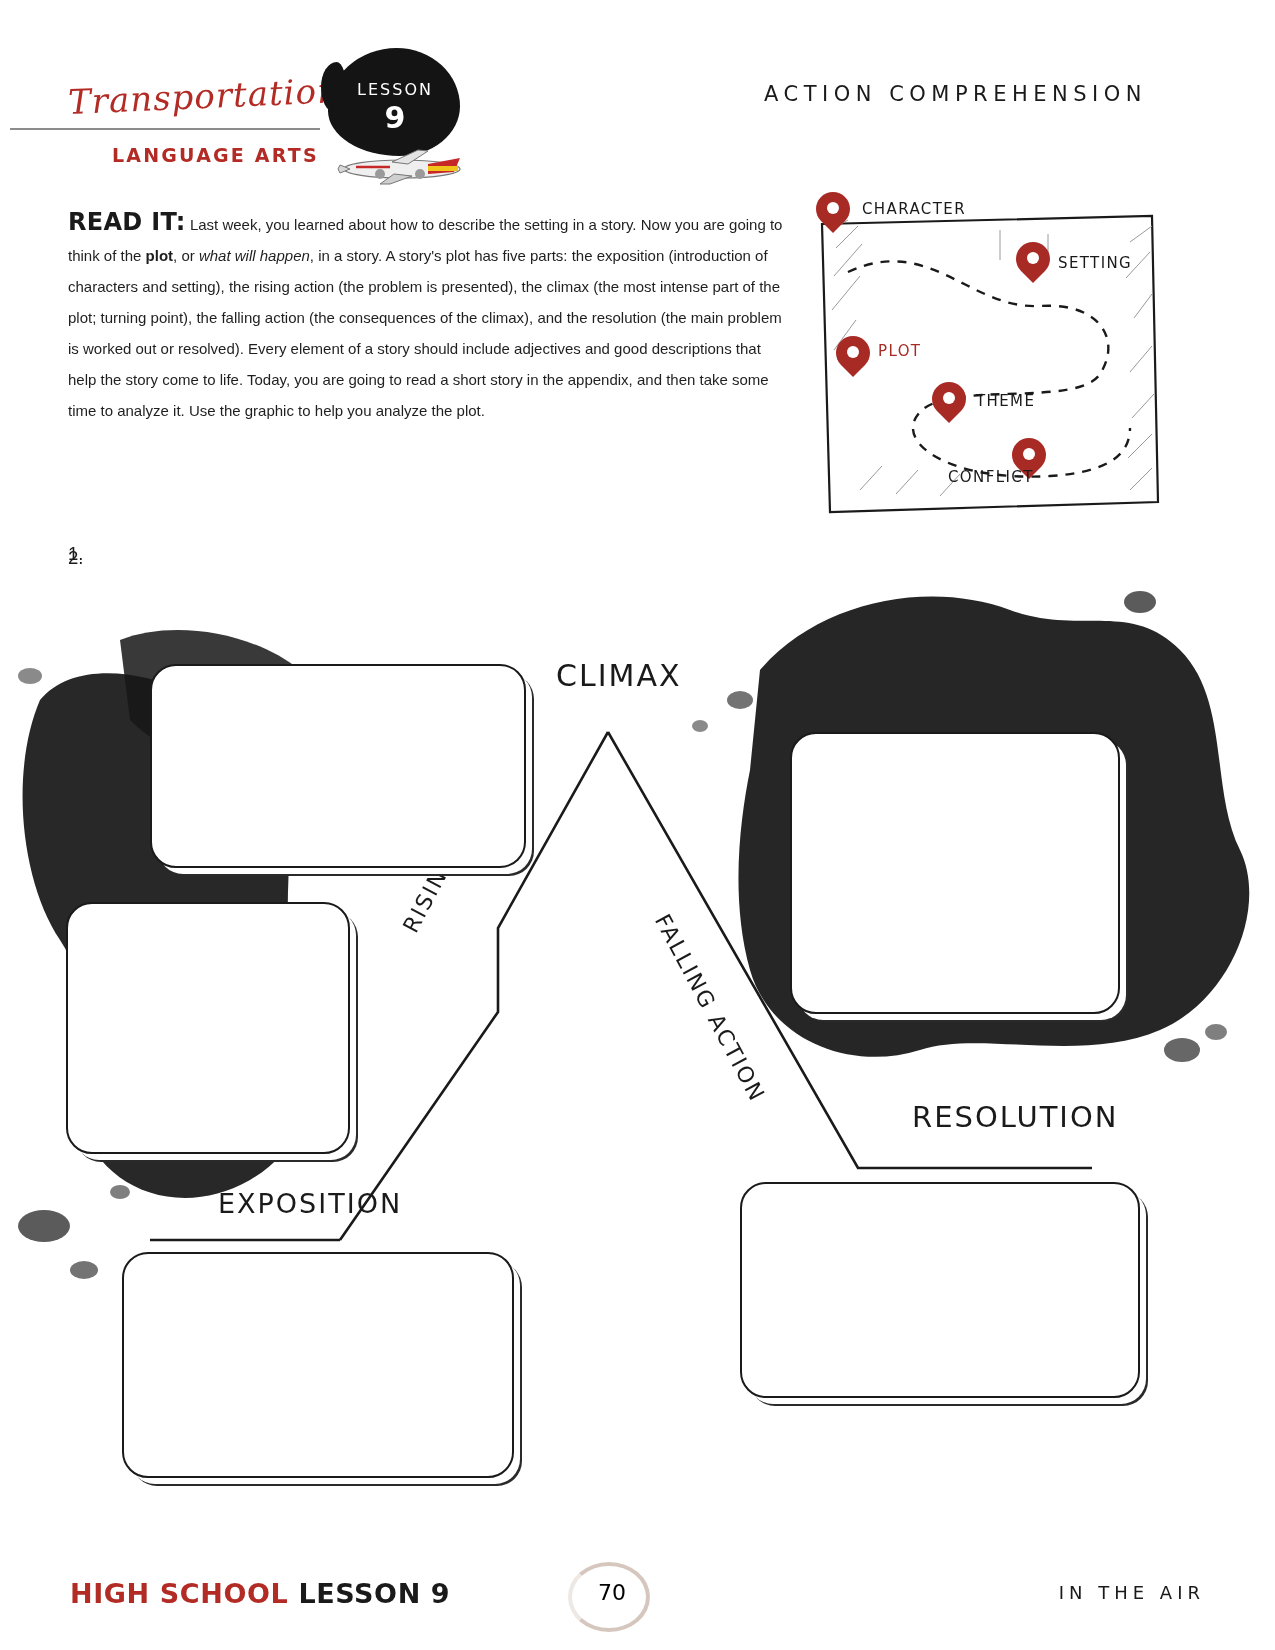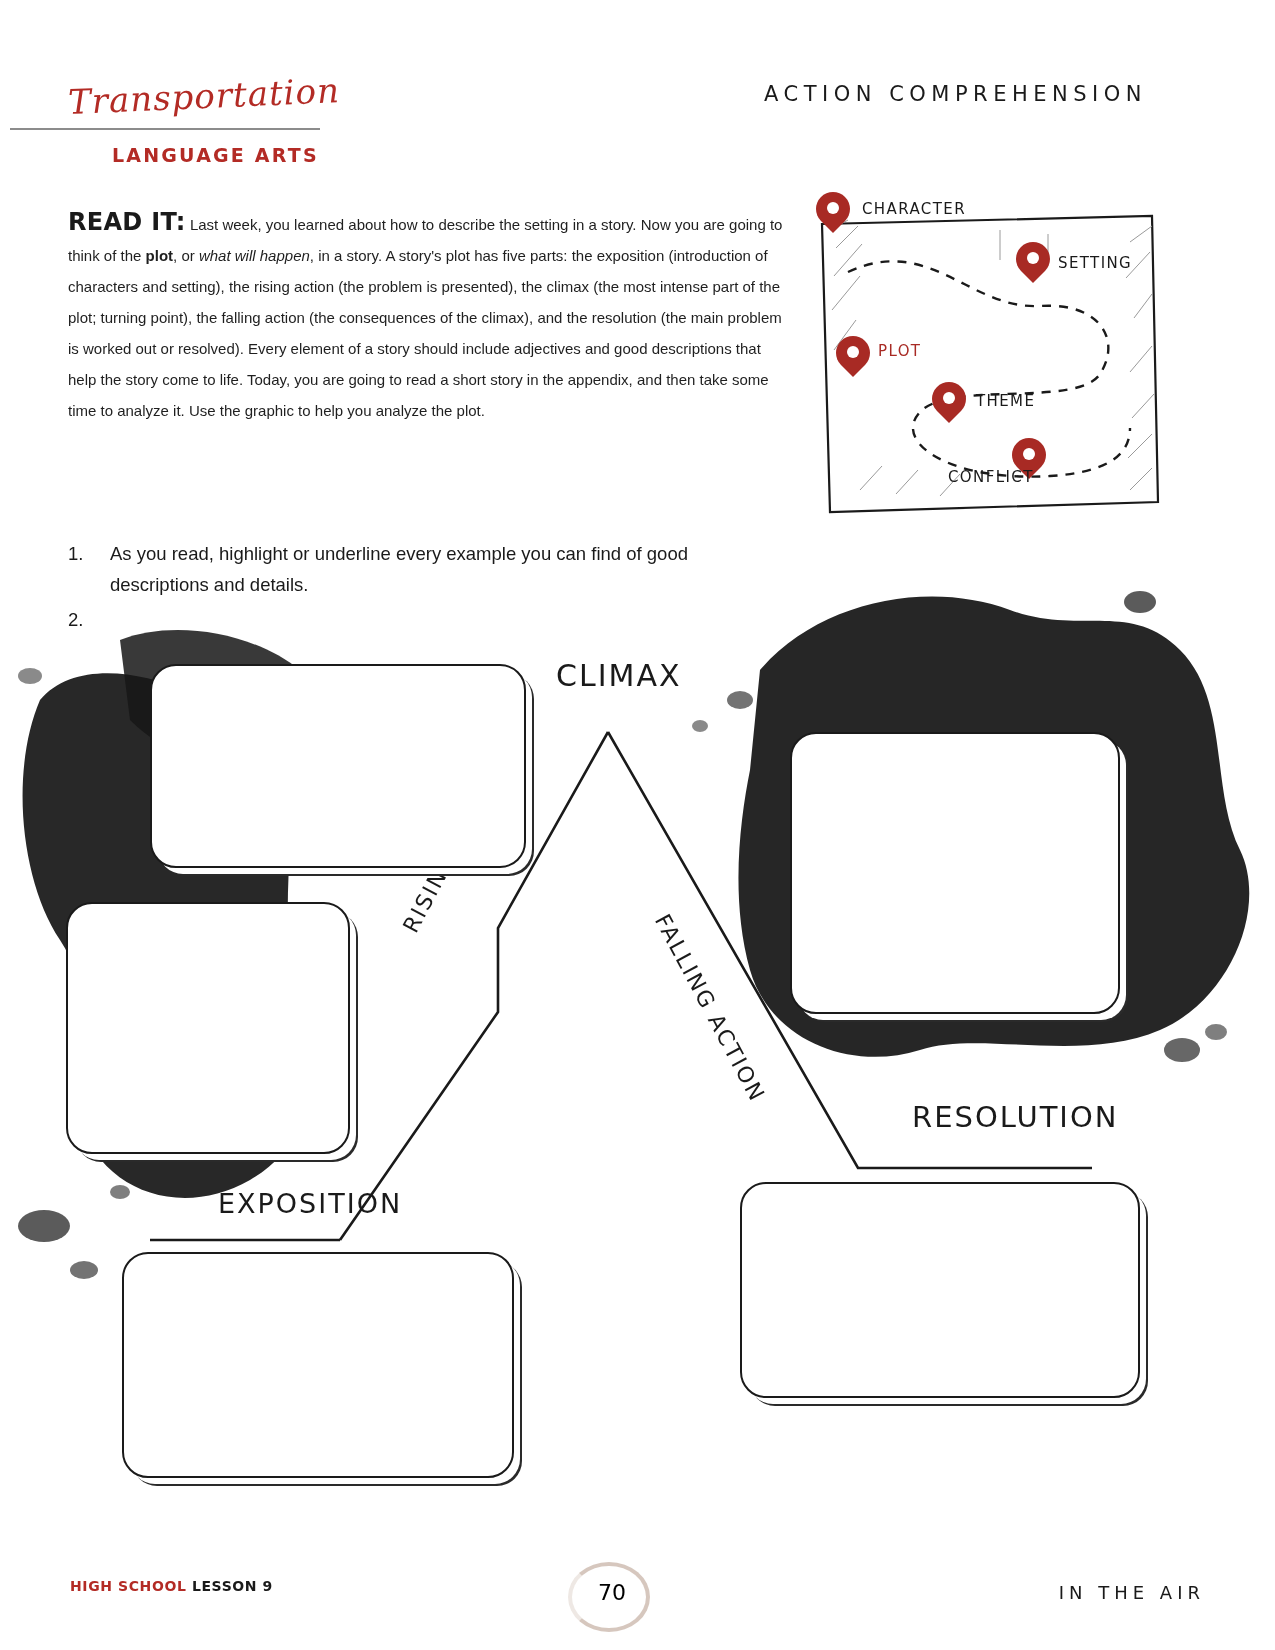--- a/index.html
+++ b/index.html
@@ -206,21 +206,21 @@
     font-size: 22px;
     transform: rotate(62deg);
     transform-origin: left top;
   }
 
   
   #footer { position: absolute; left: 0; bottom: 0; width: 1275px; height: 110px; }
   #footer-left {
     position: absolute; left: 70px; top: 38px;
     font-family: "DejaVu Sans", sans-serif;
-    font-size: 14px; font-weight: bold;
+    font-size: 27px; font-weight: bold;
     letter-spacing: 0.6px;
     white-space: nowrap;
   }
   #footer-left .hs { color: #b32b25; }
   #footer-left .ls { color: #1a1a1a; }
   #page-number {
     position: absolute; left: 598px; top: 40px;
     font-family: "DejaVu Sans", sans-serif;
     font-size: 22px;
     color: #000000;
@@ -243,34 +243,49 @@
 </style>
 </head>
 <body>
 
 <div id="header">
   <div class="header-rule"></div>
 
   <div id="brand-title">Transportation</div>
   <div id="brand-subject">LANGUAGE ARTS</div>
 
+  <div id="lesson-badge">
+    <div id="lesson-blob"></div>
+    <div id="lesson-word">LESSON</div>
+    <div id="lesson-number">9</div>
+    <svg id="plane" viewBox="0 0 140 52">
+      <ellipse cx="70" cy="33" rx="58" ry="9" fill="#efefef" stroke="#777" stroke-width="1.2"></ellipse>
+      <path d="M18 33 L8 29 L6 33 L8 37 Z" fill="#d8d8d8" stroke="#777" stroke-width="1"></path>
+      <path d="M60 26 L86 14 L96 15 L76 28 Z" fill="#e4e4e4" stroke="#777" stroke-width="1"></path>
+      <path d="M62 38 L48 48 L58 48 L80 40 Z" fill="#cfcfcf" stroke="#777" stroke-width="1"></path>
+      <path d="M96 28 L128 22 L122 36 L96 38 Z" fill="#c62828"></path>
+      <rect x="96" y="30" width="30" height="5" fill="#f0c419"></rect>
+      <circle cx="48" cy="38" r="5" fill="#9a9a9a"></circle>
+      <circle cx="88" cy="38" r="5" fill="#9a9a9a"></circle>
+      <path d="M24 31 h34" stroke="#c62828" stroke-width="2.4"></path>
+    </svg>
+  </div>
 
   <div id="header-right">ACTION COMPREHENSION</div>
 </div>
 
 <div id="readit-block">
   <p style="margin:0;">
     <span id="readit-label">READ IT:</span><span id="readit-body"><span> Last week, you learned about how to describe the setting in a story. Now you are going to think of the </span><b>plot</b><span>, or </span><i>what will happen</i><span>, in a story. A story's plot has five parts: the exposition (introduction of characters and setting), the rising action (the problem is presented), the climax (the most intense part of the plot; turning point), the falling action (the consequences of the climax), and the resolution (the main problem is worked out or resolved). Every element of a story should include adjectives and good descriptions that help the story come to life. Today, you are going to read a short story in the appendix, and then take some time to analyze it. Use the graphic to help you analyze the plot.</span></span>
   </p>
 </div>
 
 <div id="task-list">
   <div class="task-row">
     <span class="task-num">1.</span>
-    <span>As you read, highlight or underline every example you can find of good descriptions and details.</span>
   </div>
   <div class="task-row">
     <span class="task-num">2.</span>
   </div>
 </div>
 
 <div id="map-graphic">
   <svg width="390" height="340" viewBox="0 0 390 340" style="position:absolute;left:0;top:0;">
     <path d="M22 34 L352 26 L358 312 L30 322 Z" fill="#ffffff" stroke="#1a1a1a" stroke-width="2.2"></path>
     <g stroke="#9a9a9a" stroke-width="1">

